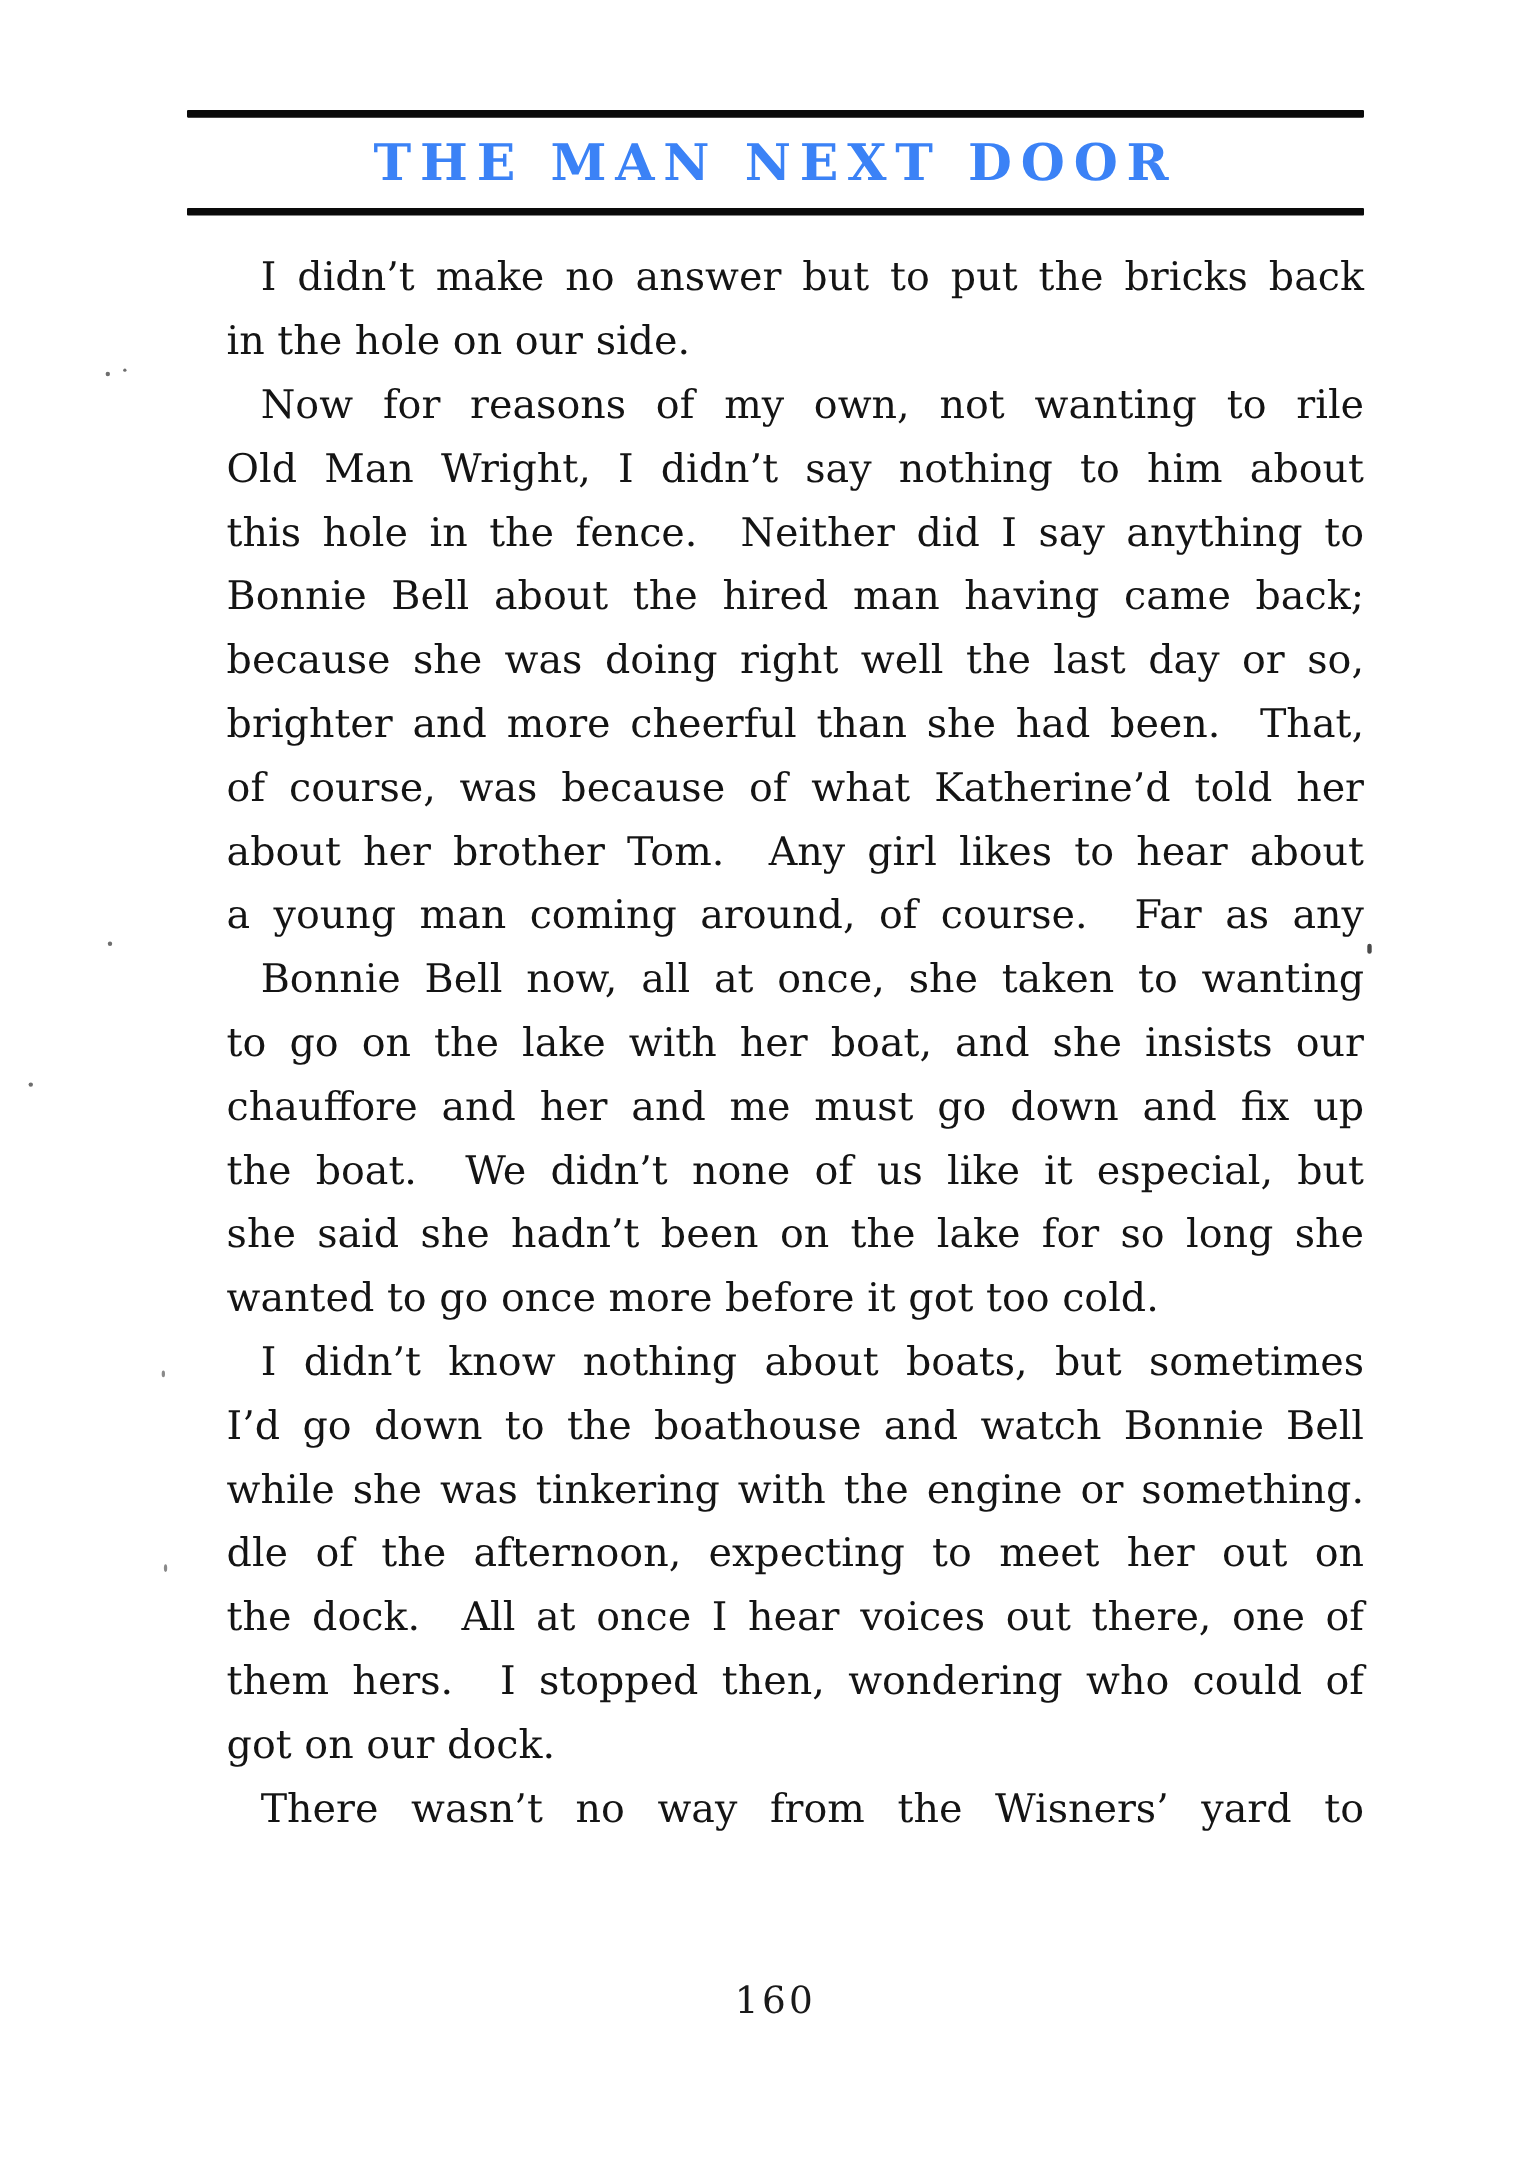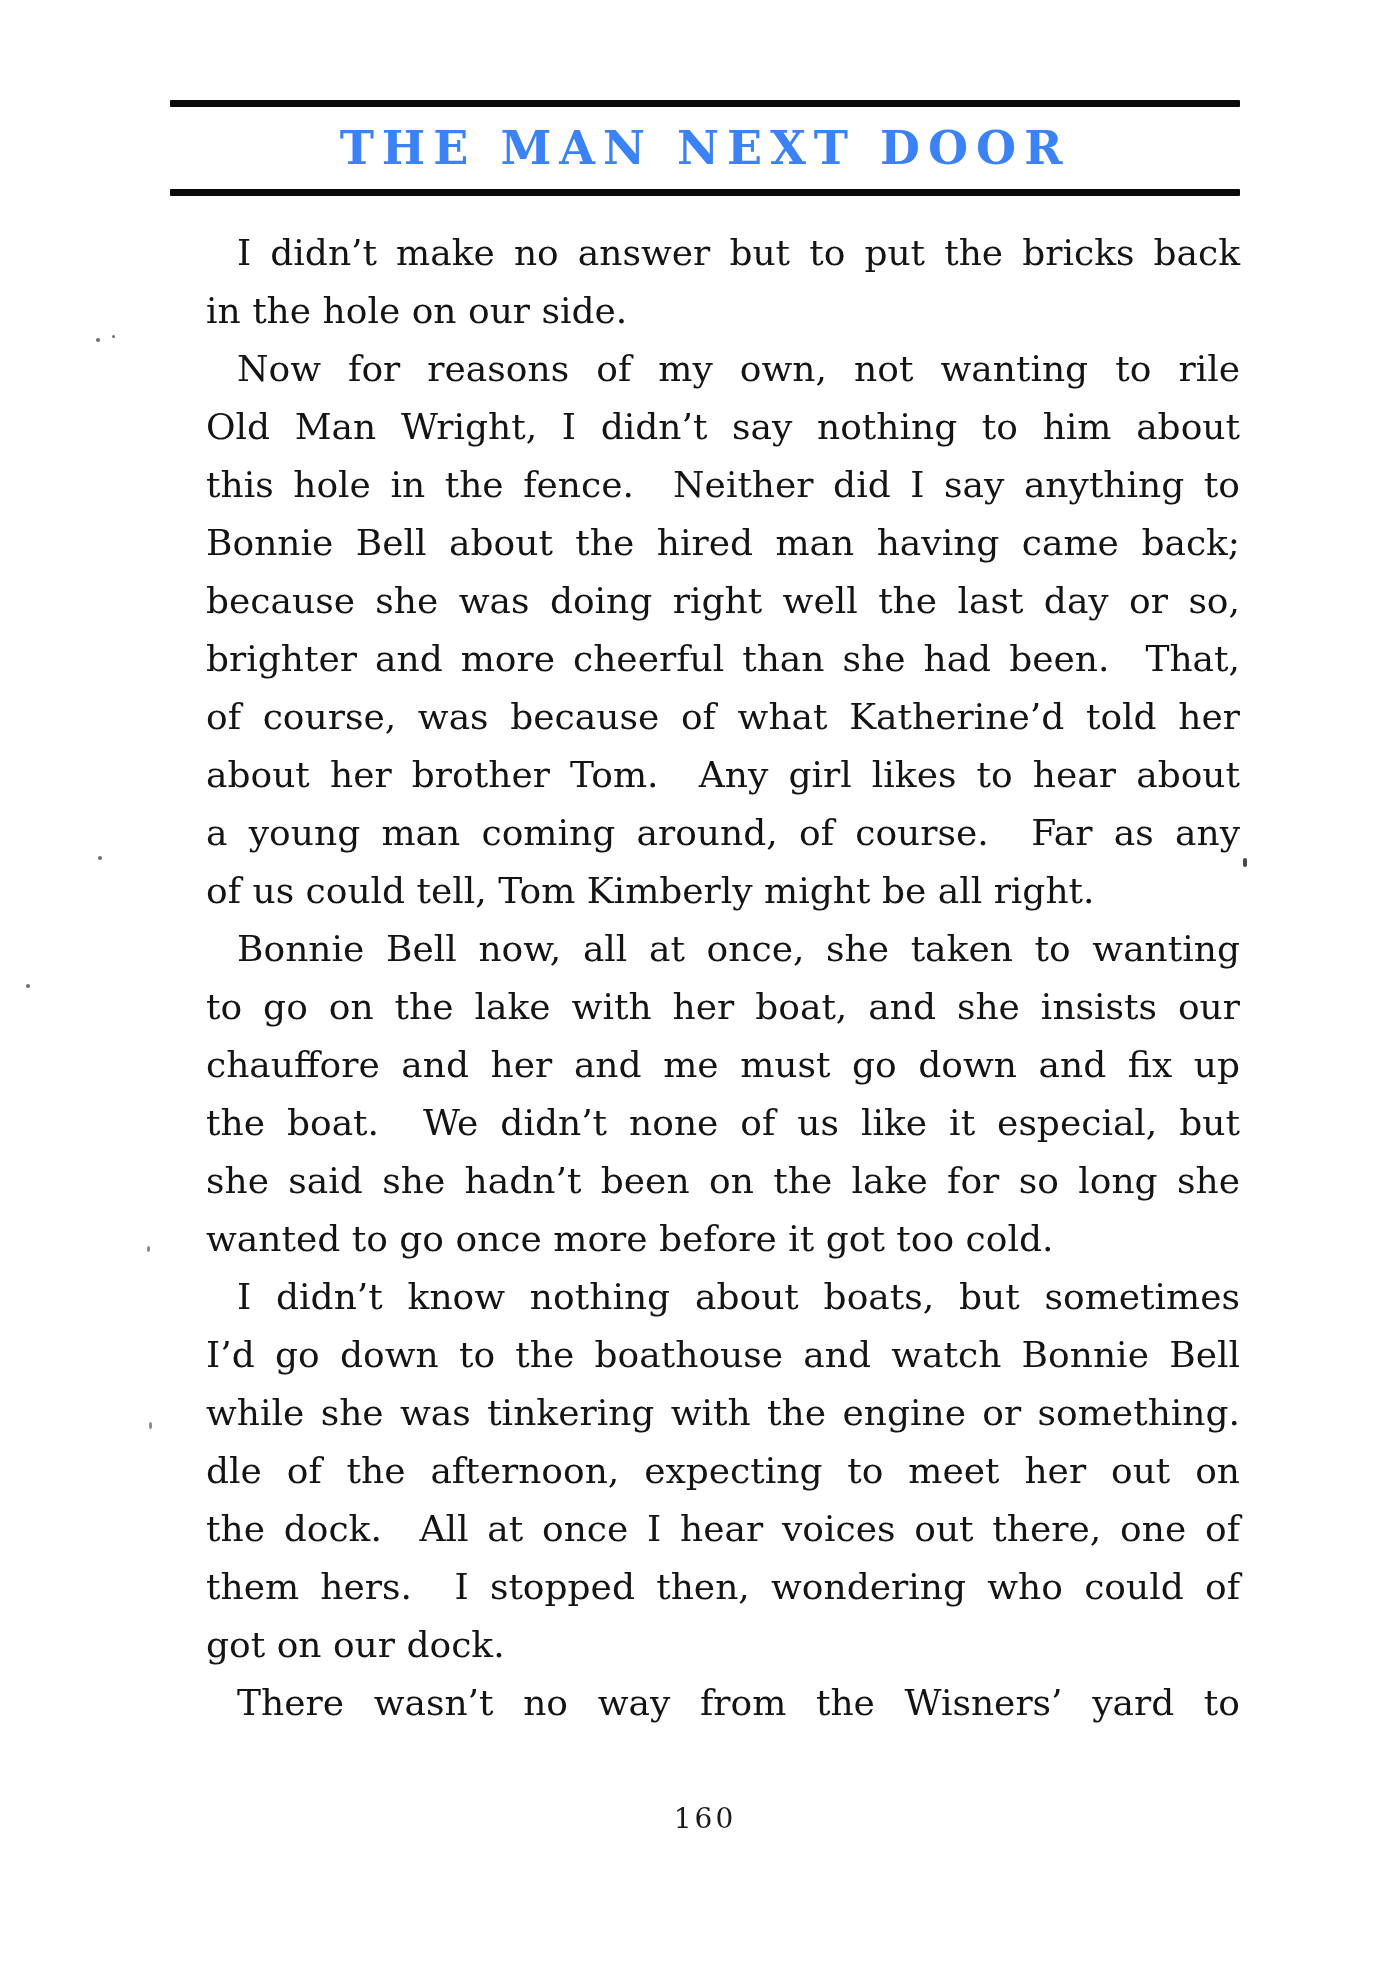--- a/index.html
+++ b/index.html
@@ -61,21 +61,21 @@
   .body-text .line.indent {
     text-indent: 31px;
   }
   .page-number {
     position: absolute;
     top: 1790px;
     left: 170px;
     width: 1070px;
     line-height: 58px;
     text-align: center;
-    font-size: 28px;
+    font-size: 34px;
     letter-spacing: 3px;
     color: #1a1a1a;
   }
   .speck {
     position: absolute;
     background: #6e6e6e;
     border-radius: 50%;
   }
   .speck.s1 { left: 96px;  top: 338px; width: 4px; height: 4px; }
   .speck.s2 { left: 112px; top: 335px; width: 3px; height: 3px; }
@@ -101,21 +101,20 @@
       <div class="line">in the hole on our side.</div>
       <div class="line indent just">Now for reasons of my own, not wanting to rile</div>
       <div class="line just">Old Man Wright, I didn’t say nothing to him about</div>
       <div class="line just">this hole in the fence.&nbsp; Neither did I say anything to</div>
       <div class="line just">Bonnie Bell about the hired man having came back;</div>
       <div class="line just">because she was doing right well the last day or so,</div>
       <div class="line just">brighter and more cheerful than she had been.&nbsp; That,</div>
       <div class="line just">of course, was because of what Katherine’d told her</div>
       <div class="line just">about her brother Tom.&nbsp; Any girl likes to hear about</div>
       <div class="line just">a young man coming around, of course.&nbsp; Far as any</div>
-      <div class="line">of us could tell, Tom Kimberly might be all right.</div>
       <div class="line indent just">Bonnie Bell now, all at once, she taken to wanting</div>
       <div class="line just">to go on the lake with her boat, and she insists our</div>
       <div class="line just">chauffore and her and me must go down and fix up</div>
       <div class="line just">the boat.&nbsp; We didn’t none of us like it especial, but</div>
       <div class="line just">she said she hadn’t been on the lake for so long she</div>
       <div class="line">wanted to go once more before it got too cold.</div>
       <div class="line indent just">I didn’t know nothing about boats, but sometimes</div>
       <div class="line just">I’d go down to the boathouse and watch Bonnie Bell</div>
       <div class="line just">while she was tinkering with the engine or something.</div>
       <div class="line just">dle of the afternoon, expecting to meet her out on</div>

